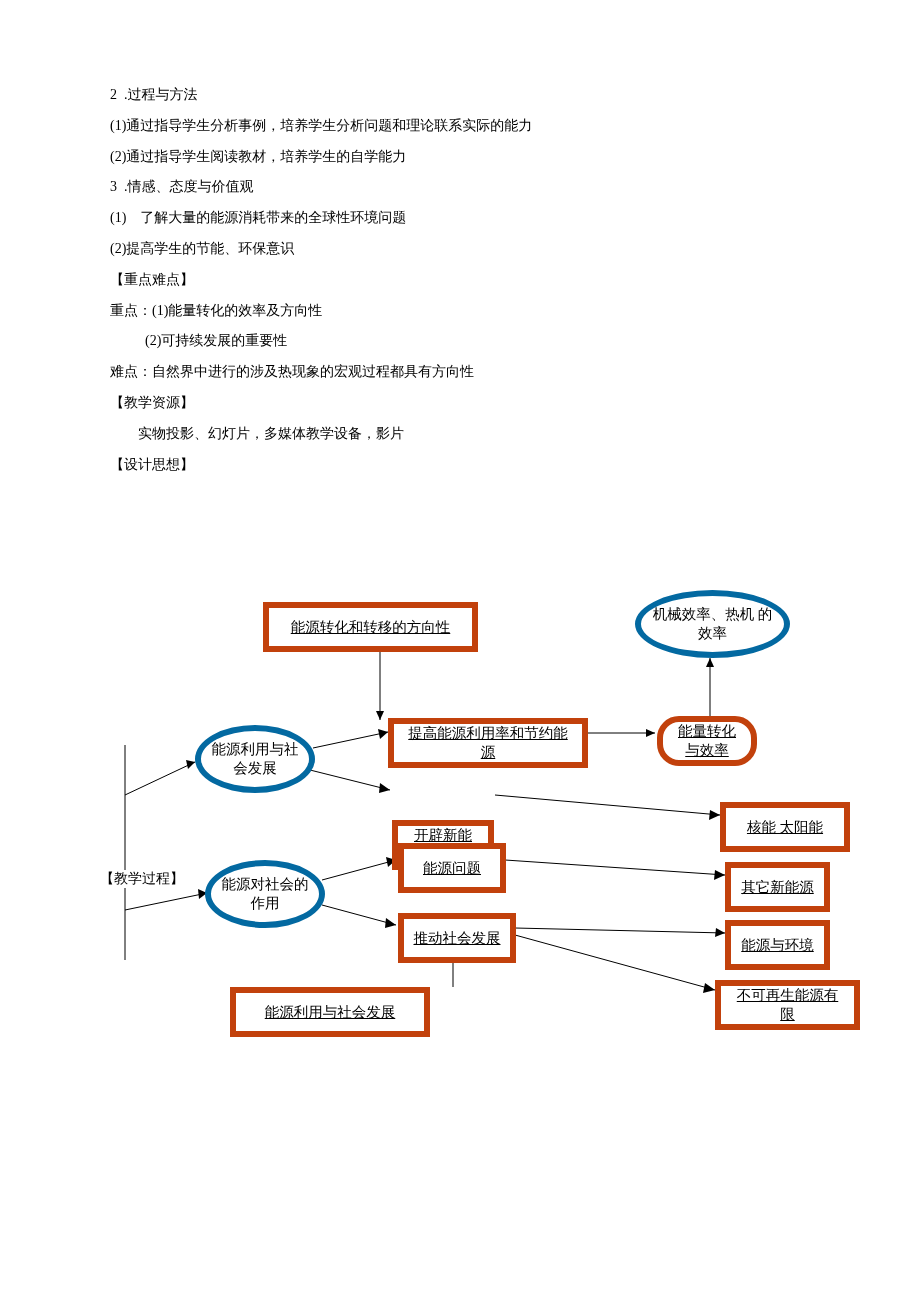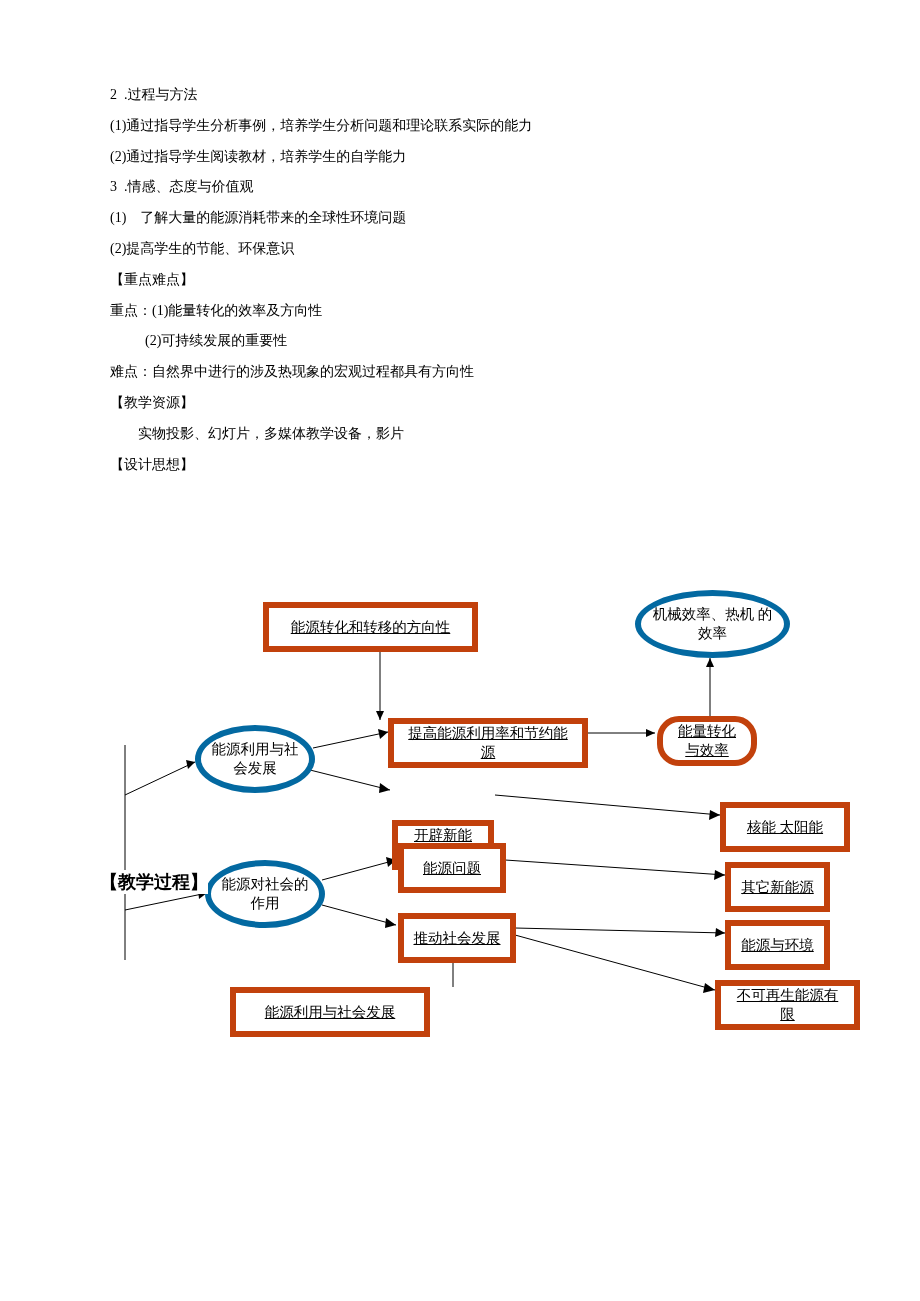--- a/index.html
+++ b/index.html
@@ -50,22 +50,22 @@
     align-items: center;
     justify-content: center;
     text-align: center;
     line-height: 1.35;
     box-sizing: border-box;
     padding: 6px;
   }
   .label {
     position: absolute;
     background: #fff;
-    font-weight: bold;
-    font-size: 18px;
+    font-weight: normal;
+    font-size: 14px;
     z-index: 5;
   }
   svg.lines {
     position: absolute;
     left: 0; top: 0;
     width: 760px;
     height: 530px;
     pointer-events: none;
   }
   svg.lines line, svg.lines path {

